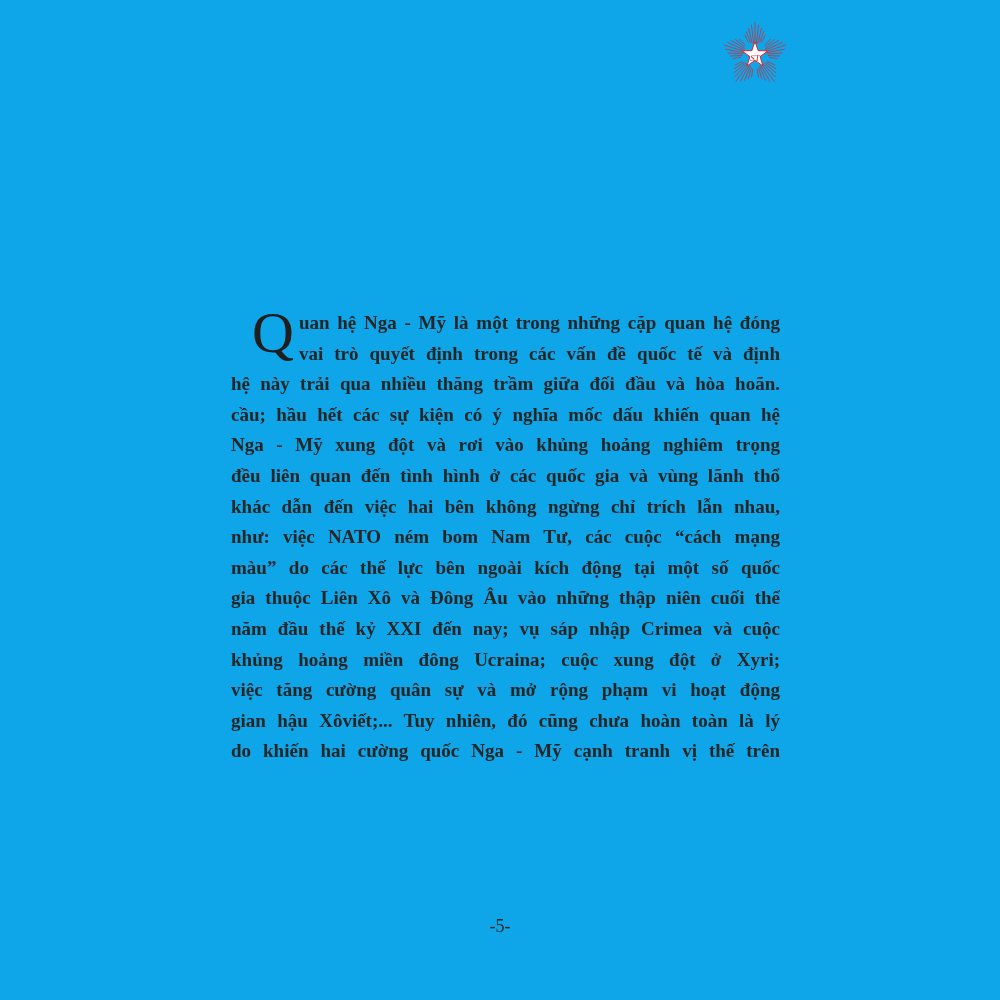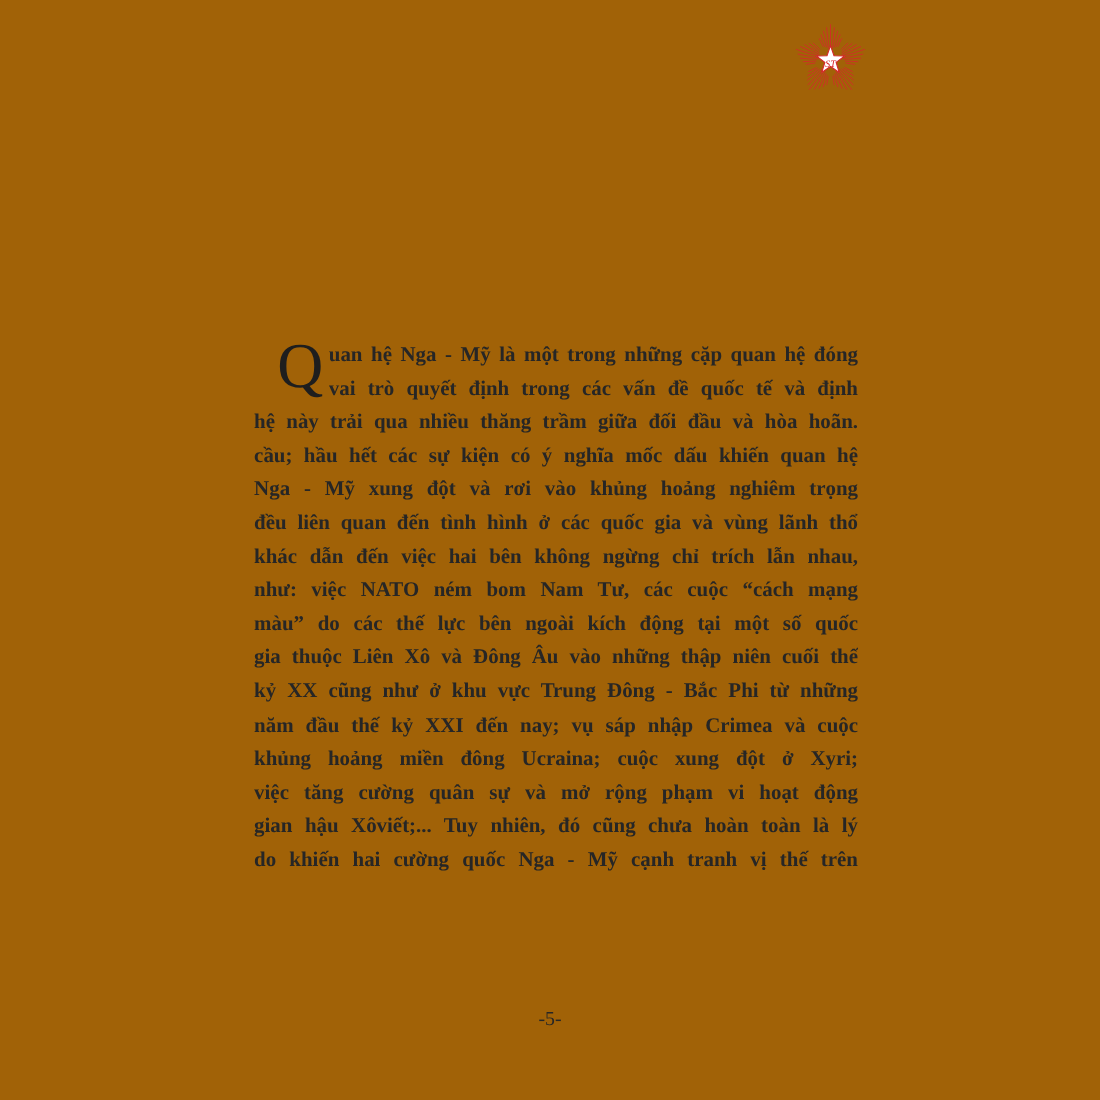--- a/index.html
+++ b/index.html
@@ -1,19 +1,19 @@
 <!DOCTYPE html>
 <html><head>
 <meta charset="utf-8">
 <style>
   html,body{margin:0;padding:0;background:#fff;}
   .page{
     position:relative;
     width:1000px;height:1000px;
-    background:#a16207;
+    background:#0ea5e9;
     font-family:"Liberation Serif", serif;
     overflow:hidden;
   }
   .logo{
     position:absolute;
     left:719px;top:21px;
     width:72px;height:72px;
   }
   .title-wrap{
     position:absolute;
@@ -137,21 +137,20 @@
       </div>
     </div>
     <div class="line">hệ này trải qua nhiều thăng trầm giữa đối đầu và hòa hoãn.</div>
     <div class="line">cầu; hầu hết các sự kiện có ý nghĩa mốc dấu khiến quan hệ</div>
     <div class="line">Nga - Mỹ xung đột và rơi vào khủng hoảng nghiêm trọng</div>
     <div class="line">đều liên quan đến tình hình ở các quốc gia và vùng lãnh thổ</div>
     <div class="line">khác dẫn đến việc hai bên không ngừng chỉ trích lẫn nhau,</div>
     <div class="line">như: việc NATO ném bom Nam Tư, các cuộc “cách mạng</div>
     <div class="line">màu” do các thế lực bên ngoài kích động tại một số quốc</div>
     <div class="line">gia thuộc Liên Xô và Đông Âu vào những thập niên cuối thế</div>
-    <div class="line">kỷ XX cũng như ở khu vực Trung Đông - Bắc Phi từ những</div>
     <div class="line">năm đầu thế kỷ XXI đến nay; vụ sáp nhập Crimea và cuộc</div>
     <div class="line">khủng hoảng miền đông Ucraina; cuộc xung đột ở Xyri;</div>
     <div class="line">việc tăng cường quân sự và mở rộng phạm vi hoạt động</div>
     <div class="line">gian hậu Xôviết;... Tuy nhiên, đó cũng chưa hoàn toàn là lý</div>
     <div class="line">do khiến hai cường quốc Nga - Mỹ cạnh tranh vị thế trên</div>
   </div>
 
   <div class="pageno">-5-</div>
 
 </div>

